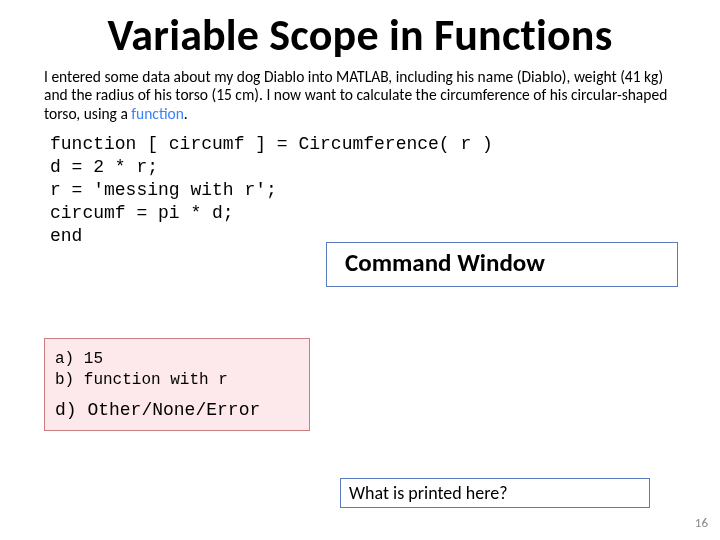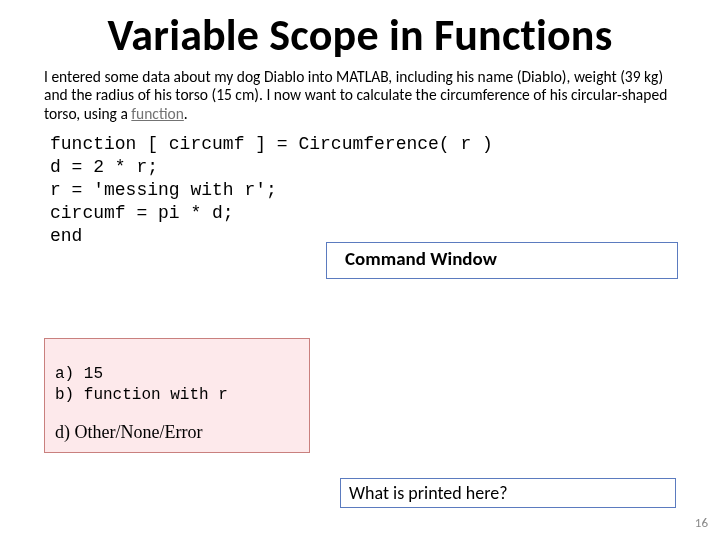--- a/index.html
+++ b/index.html
@@ -21,77 +21,77 @@
     font-size: 44px;
     text-align: center;
     margin-bottom: 6px;
     letter-spacing: 0.2px;
   }
   .desc {
     font-size: 15.5px;
     line-height: 1.18;
     margin-bottom: 10px;
   }
-  .underline { text-decoration: underline; color: #737373; }
+  .underline { color: #3b82f6; }
   .fname {
     font-size: 19px;
     font-weight: bold;
     margin: 2px 0 6px 16px;
   }
   .codeblock {
     font-family: "Courier New", monospace;
     font-size: 18px;
     line-height: 1.28;
     white-space: pre;
     margin-left: 6px;
   }
   .options-box {
     position: absolute;
     left: 44px;
     top: 338px;
     width: 266px;
     border: 1px solid #c9807e;
     background: #fde9eb;
-    padding: 25px 10px 8px 10px;
+    padding: 10px 10px 8px 10px;
     font-family: "Courier New", monospace;
     font-size: 16px;
     line-height: 1.3;
   }
   .options-box .opt-d {
-    font-family: Liberation Serif, serif;
+    font-family: Liberation Mono, monospace;
     font-size: 18px;
-    margin-top: 15px;
+    margin-top: 8px;
   }
   .cmd-box {
     position: absolute;
     left: 326px;
     top: 242px;
     width: 352px;
     border: 1px solid #5b7bbf;
     background: #fff;
     padding: 4px 6px 6px 10px;
   }
   .cmd-title {
     font-family: Calibri, Arial, sans-serif;
-    font-size: 19px;
+    font-size: 25px;
     font-weight: bold;
     margin-bottom: 2px;
     margin-left: 8px;
   }
   .cmd-code {
     font-family: "Courier New", monospace;
     font-size: 17px;
     line-height: 1.28;
     white-space: pre;
   }
   .what-box {
     position: absolute;
     left: 340px;
     top: 478px;
-    width: 336px;
+    width: 310px;
     border: 1px solid #5b7bbf;
     background: #fff;
     padding: 3px 8px 3px 8px;
     font-family: Calibri, Arial, sans-serif;
     font-size: 18px;
   }
   .pagenum {
     position: absolute;
     right: 12px;
     bottom: 10px;
@@ -101,21 +101,21 @@
   }
 </style>
 </head>
 <body>
 
 <div class="slide">
 
   <h1 class="title">Variable Scope in Functions</h1>
 
   <p class="desc">
-    <span>I entered some data about my dog Diablo into MATLAB, including his name (Diablo), weight (39 kg) and the radius of his torso (15 cm). I now want to calculate the circumference of his circular-shaped torso, using a </span><span class="underline">function</span><span>.</span>
+    <span>I entered some data about my dog Diablo into MATLAB, including his name (Diablo), weight (41 kg) and the radius of his torso (15 cm). I now want to calculate the circumference of his circular-shaped torso, using a </span><span class="underline">function</span><span>.</span>
   </p>
 
 
   <div class="codeblock">function [ circumf ] = Circumference( r )
 d = 2 * r;
 r = 'messing with r';
 circumf = pi * d;
 end</div>
 
   <div class="options-box">

